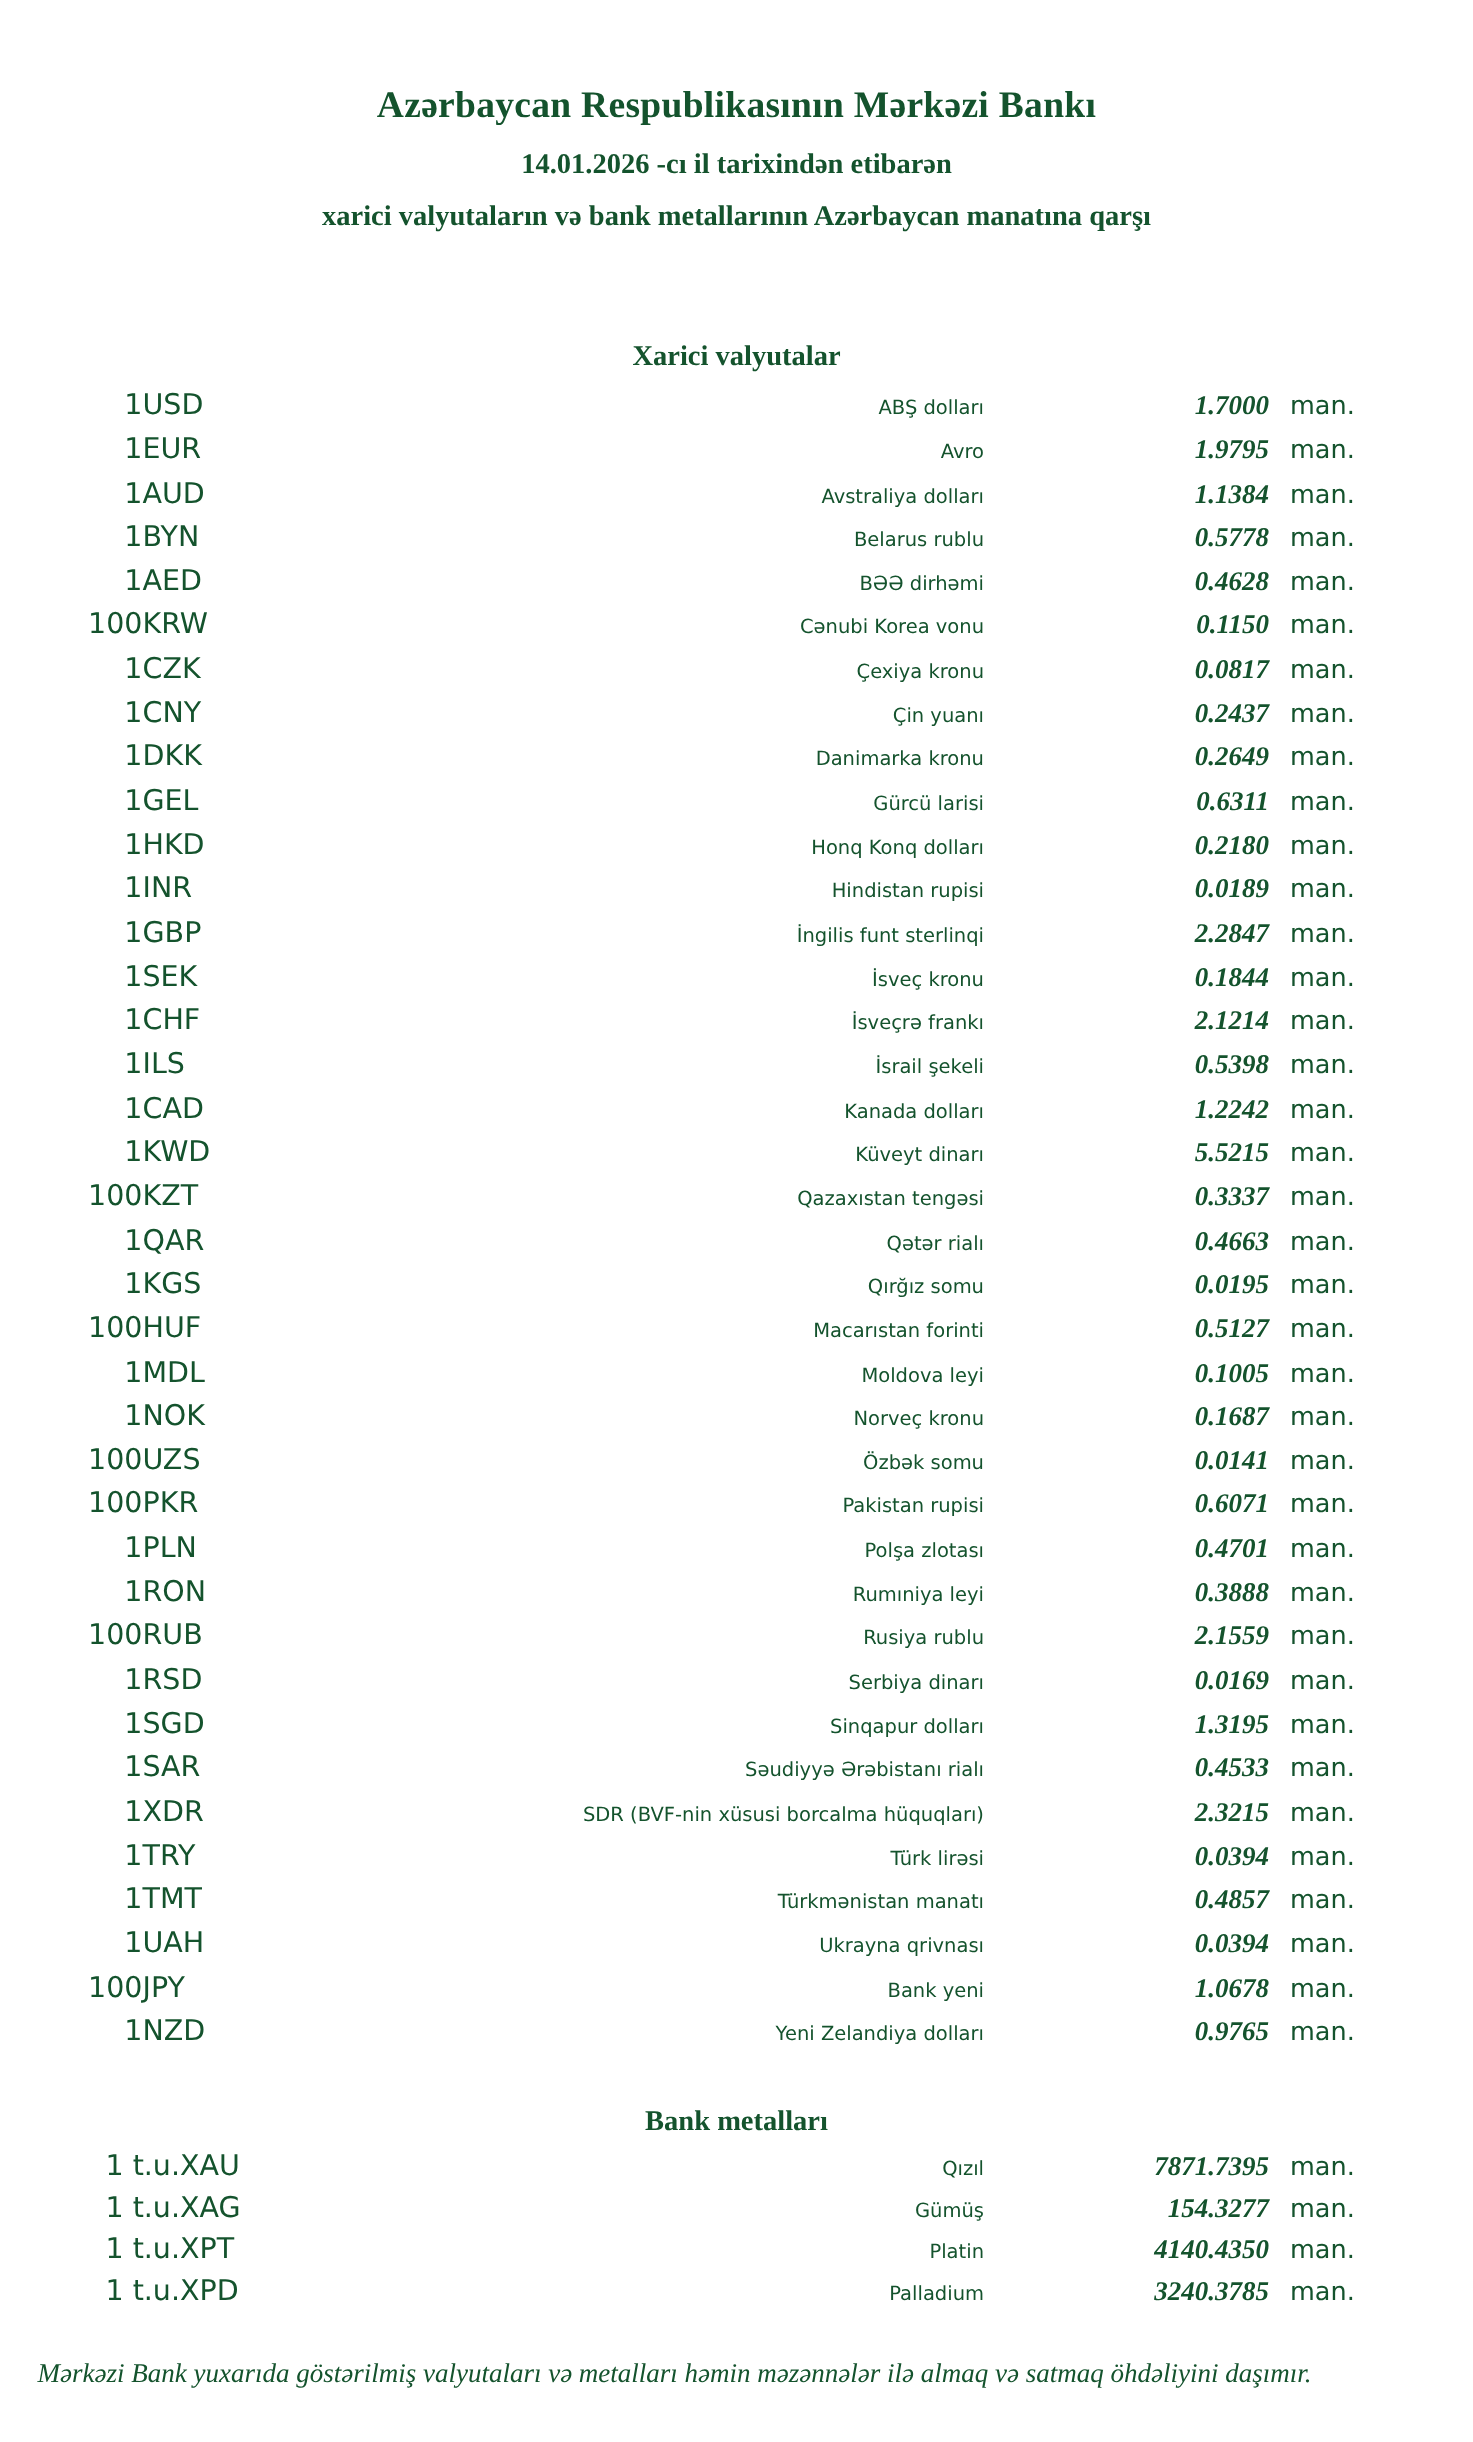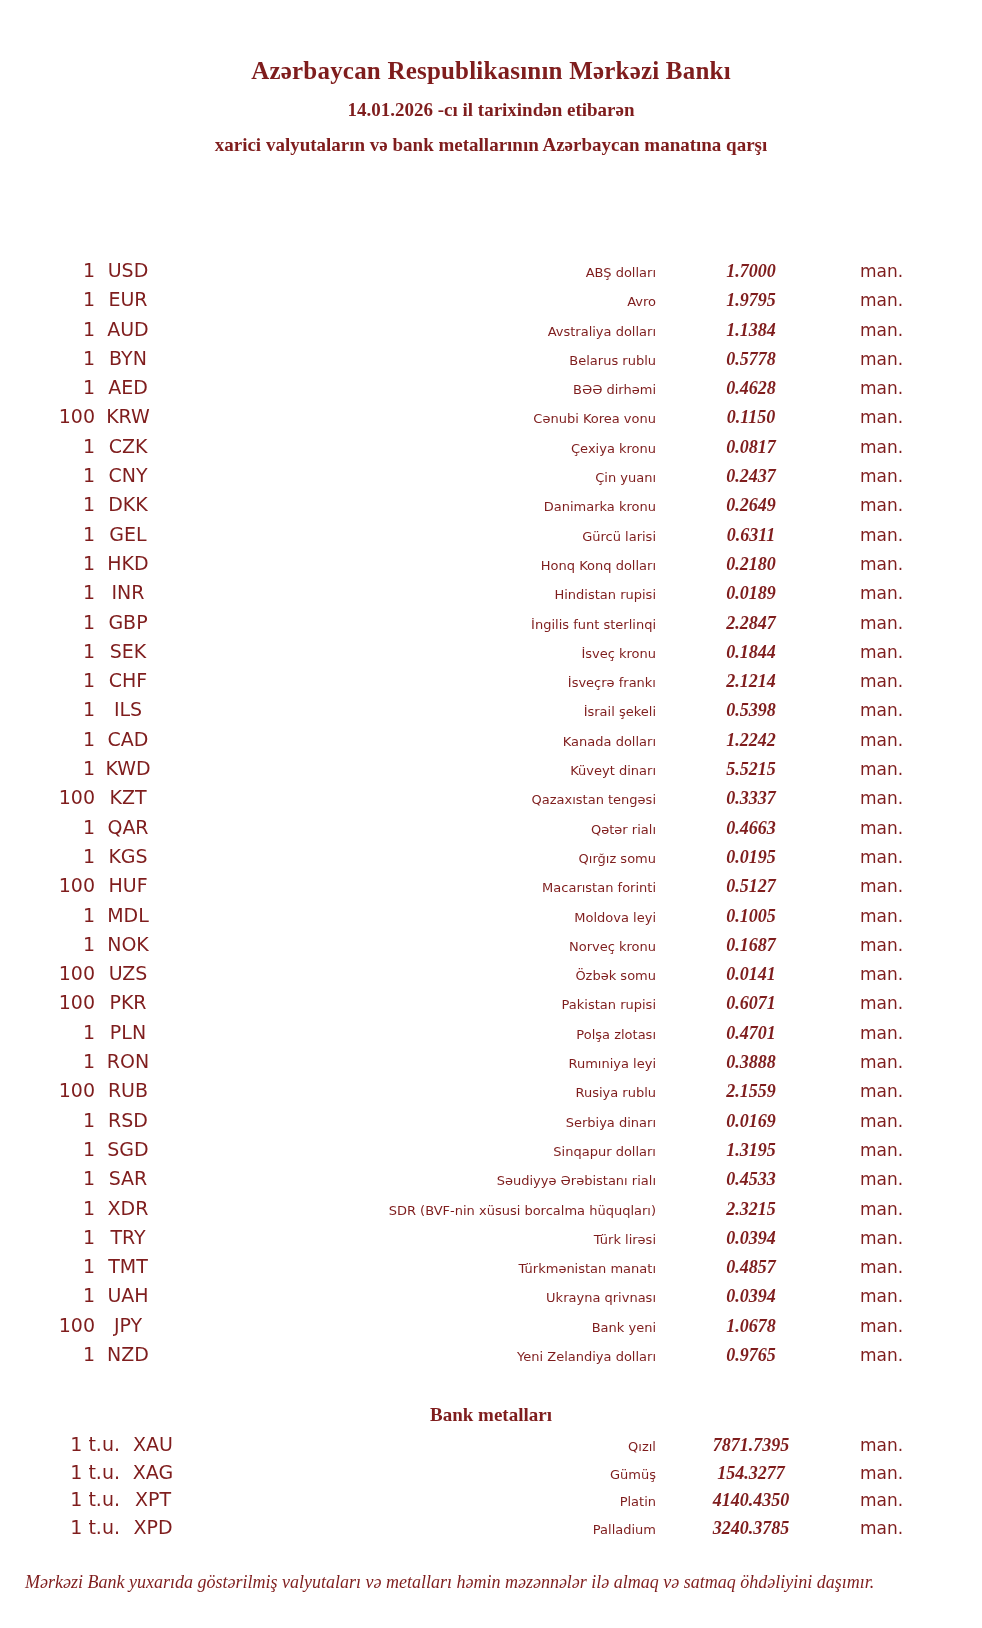--- a/index.html
+++ b/index.html
@@ -5,21 +5,21 @@
   html, body {
     margin: 0;
     padding: 0;
     background: #ffffff;
   }
   .page {
     position: relative;
     width: 982px;
     height: 1628px;
     background: #ffffff;
-    color: #7f1d1d;
+    color: #14532d;
     overflow: hidden;
     font-family: "DejaVu Sans", sans-serif;
   }
   .center { text-align: center; width: 100%; }
 
   .doc-title {
     position: absolute;
     top: 57px; left: 0;
     font-family: "Liberation Serif", serif;
     font-weight: bold;
@@ -65,30 +65,29 @@
   }
   #currencies-table .row { height: 29.3px; line-height: 29.3px; }
   #metals-table .row { height: 27.6px; line-height: 27.6px; padding-left: 25px; }
 
   .qty {
     text-align: right;
     font-size: 19px;
     white-space: nowrap;
   }
   .code {
-    text-align: center;
     font-size: 19px;
   }
   .name {
     text-align: right;
     font-size: 13px;
     white-space: nowrap;
   }
   .rate {
-    text-align: center;
+    text-align: right;
     font-family: "Liberation Serif", serif;
     font-weight: bold;
     font-style: italic;
     font-size: 18px;
   }
   .unit {
     text-align: left;
     padding-left: 14px;
     font-size: 17px;
   }
@@ -108,20 +107,21 @@
 <body>
 
 <div class="page">
 
   <div class="doc-title center">Azərbaycan Respublikasının Mərkəzi Bankı</div>
 
   <div class="doc-date center">14.01.2026 -cı il tarixindən etibarən</div>
 
   <div class="doc-subtitle center">xarici valyutaların və bank metallarının Azərbaycan manatına qarşı</div>
 
+  <div class="section-title center" id="currencies-title">Xarici valyutalar</div>
 
   <div class="rates-table" id="currencies-table">
 
       <div class="row">
         <span class="qty">1</span>
         <span class="code">USD</span>
         <span class="name">ABŞ dolları</span>
         <span class="rate">1.7000</span>
         <span class="unit">man.</span>
       </div>

